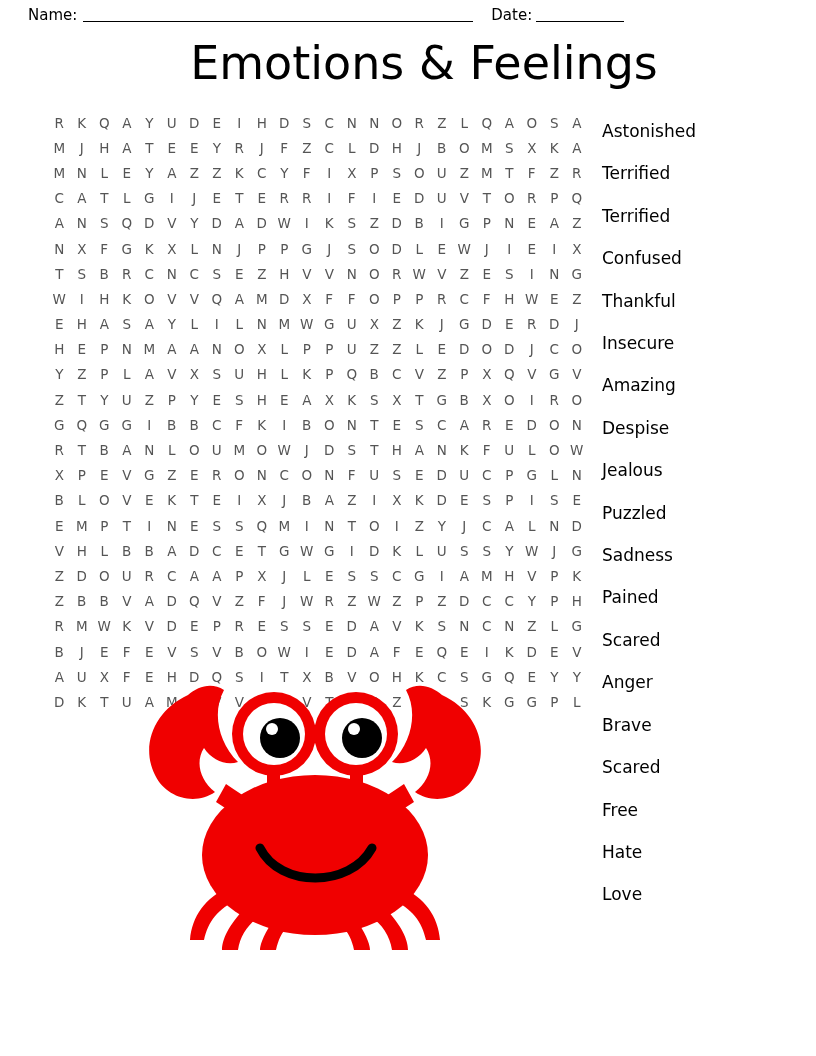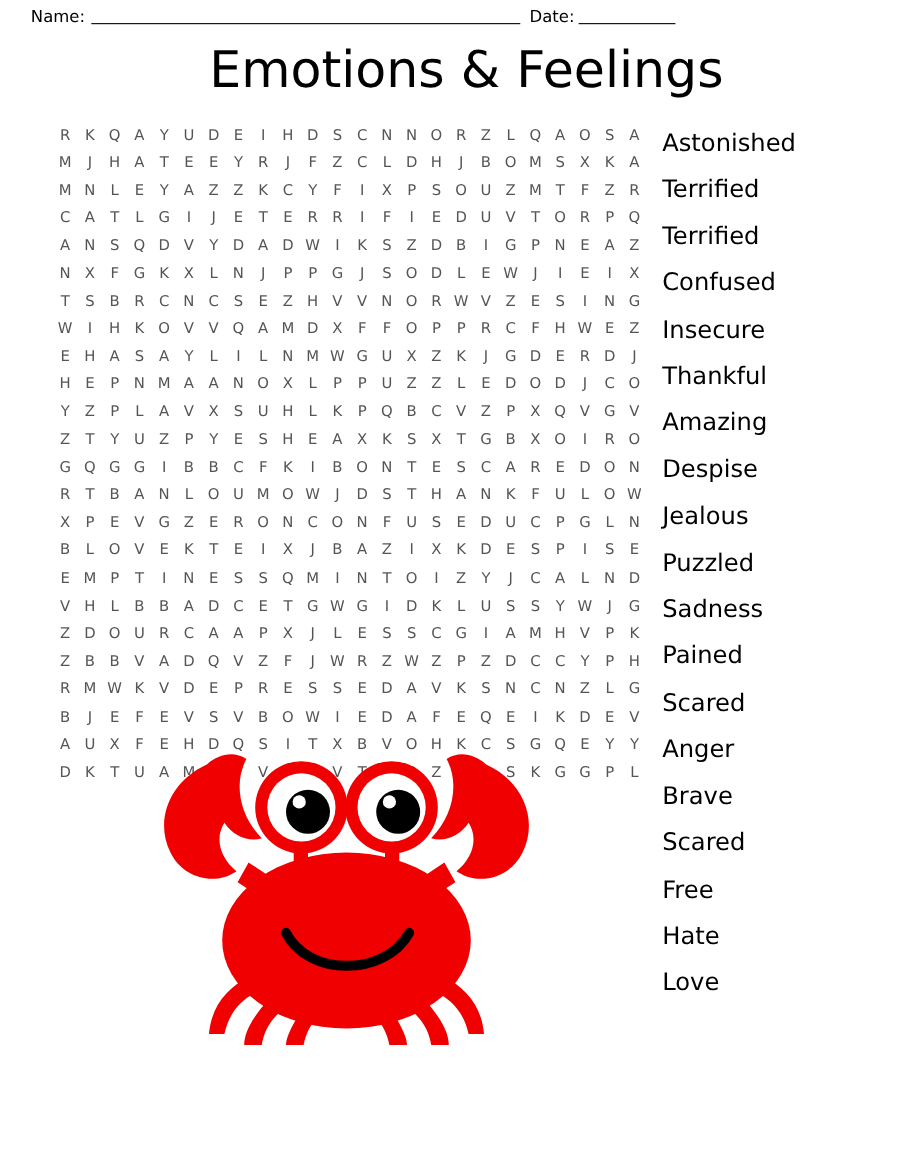--- a/index.html
+++ b/index.html
@@ -34,21 +34,21 @@
     font-size: 15px;
   }
   .name-line {
     display: inline-block;
     width: 390px;
     border-bottom: 1.5px solid #000;
     margin: 0 6px;
     height: 13px;
   }
   .date-label {
-    margin-left: 2px;
+    margin-left: 12px;
     font-size: 15px;
   }
   .date-line {
     display: inline-block;
     width: 88px;
     border-bottom: 1.5px solid #000;
     margin: 0 4px;
     height: 13px;
   }
 
@@ -87,21 +87,21 @@
   }
 
   
   .wordlist {
     position: absolute;
     top: 110px;
     left: 602px;
     width: 210px;
   }
   .word {
-    font-size: 22px;
+    font-size: 17px;
     line-height: 42.4px;
     color: #000;
     font-family: "DejaVu Sans", sans-serif;
     white-space: nowrap;
   }
 
   
   .crab {
     position: absolute;
     top: 650px;
@@ -747,22 +747,22 @@
       <div class="grid-cell">P</div>
       <div class="grid-cell">L</div>
     </div>
   </div>
 
 <div class="wordlist">
     <div class="word">Astonished</div>
     <div class="word">Terrified</div>
     <div class="word">Terrified</div>
     <div class="word">Confused</div>
+    <div class="word">Thankful</div>
     <div class="word">Insecure</div>
-    <div class="word">Thankful</div>
     <div class="word">Amazing</div>
     <div class="word">Despise</div>
     <div class="word">Jealous</div>
     <div class="word">Puzzled</div>
     <div class="word">Sadness</div>
     <div class="word">Pained</div>
     <div class="word">Scared</div>
     <div class="word">Anger</div>
     <div class="word">Brave</div>
     <div class="word">Scared</div>

